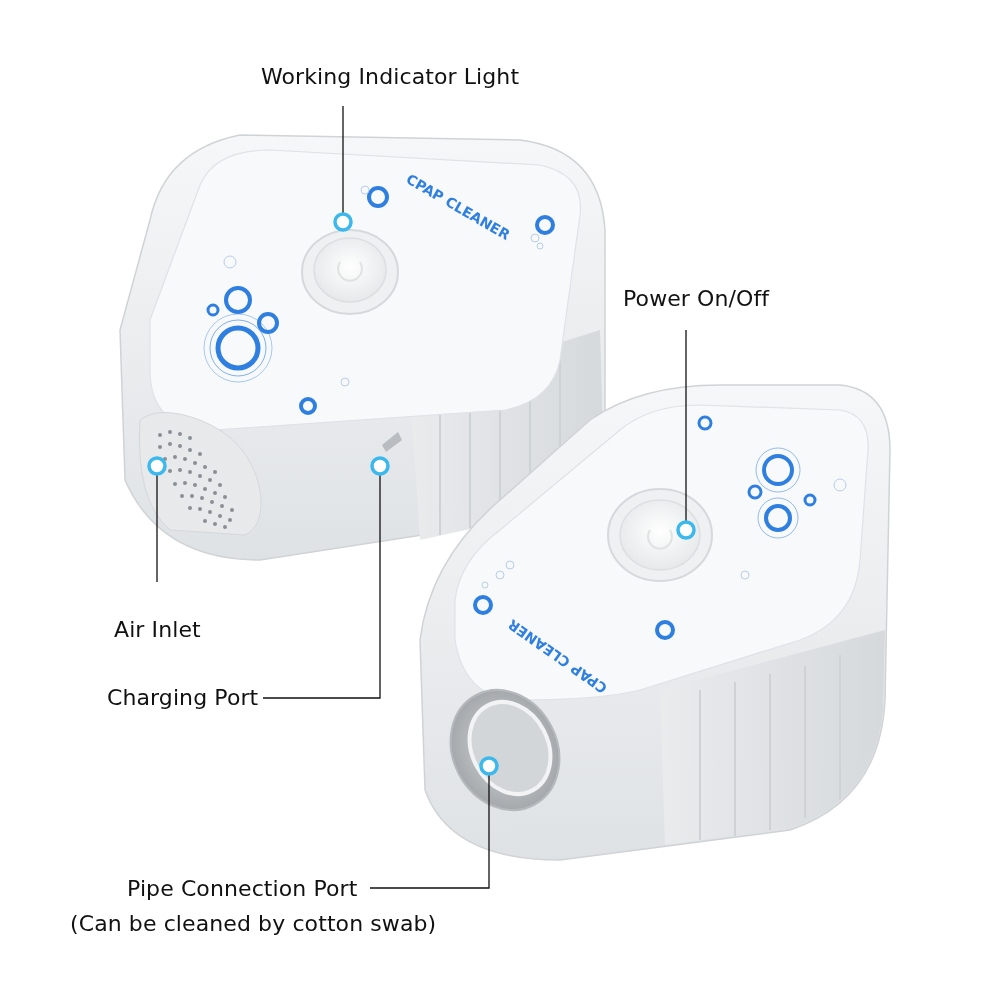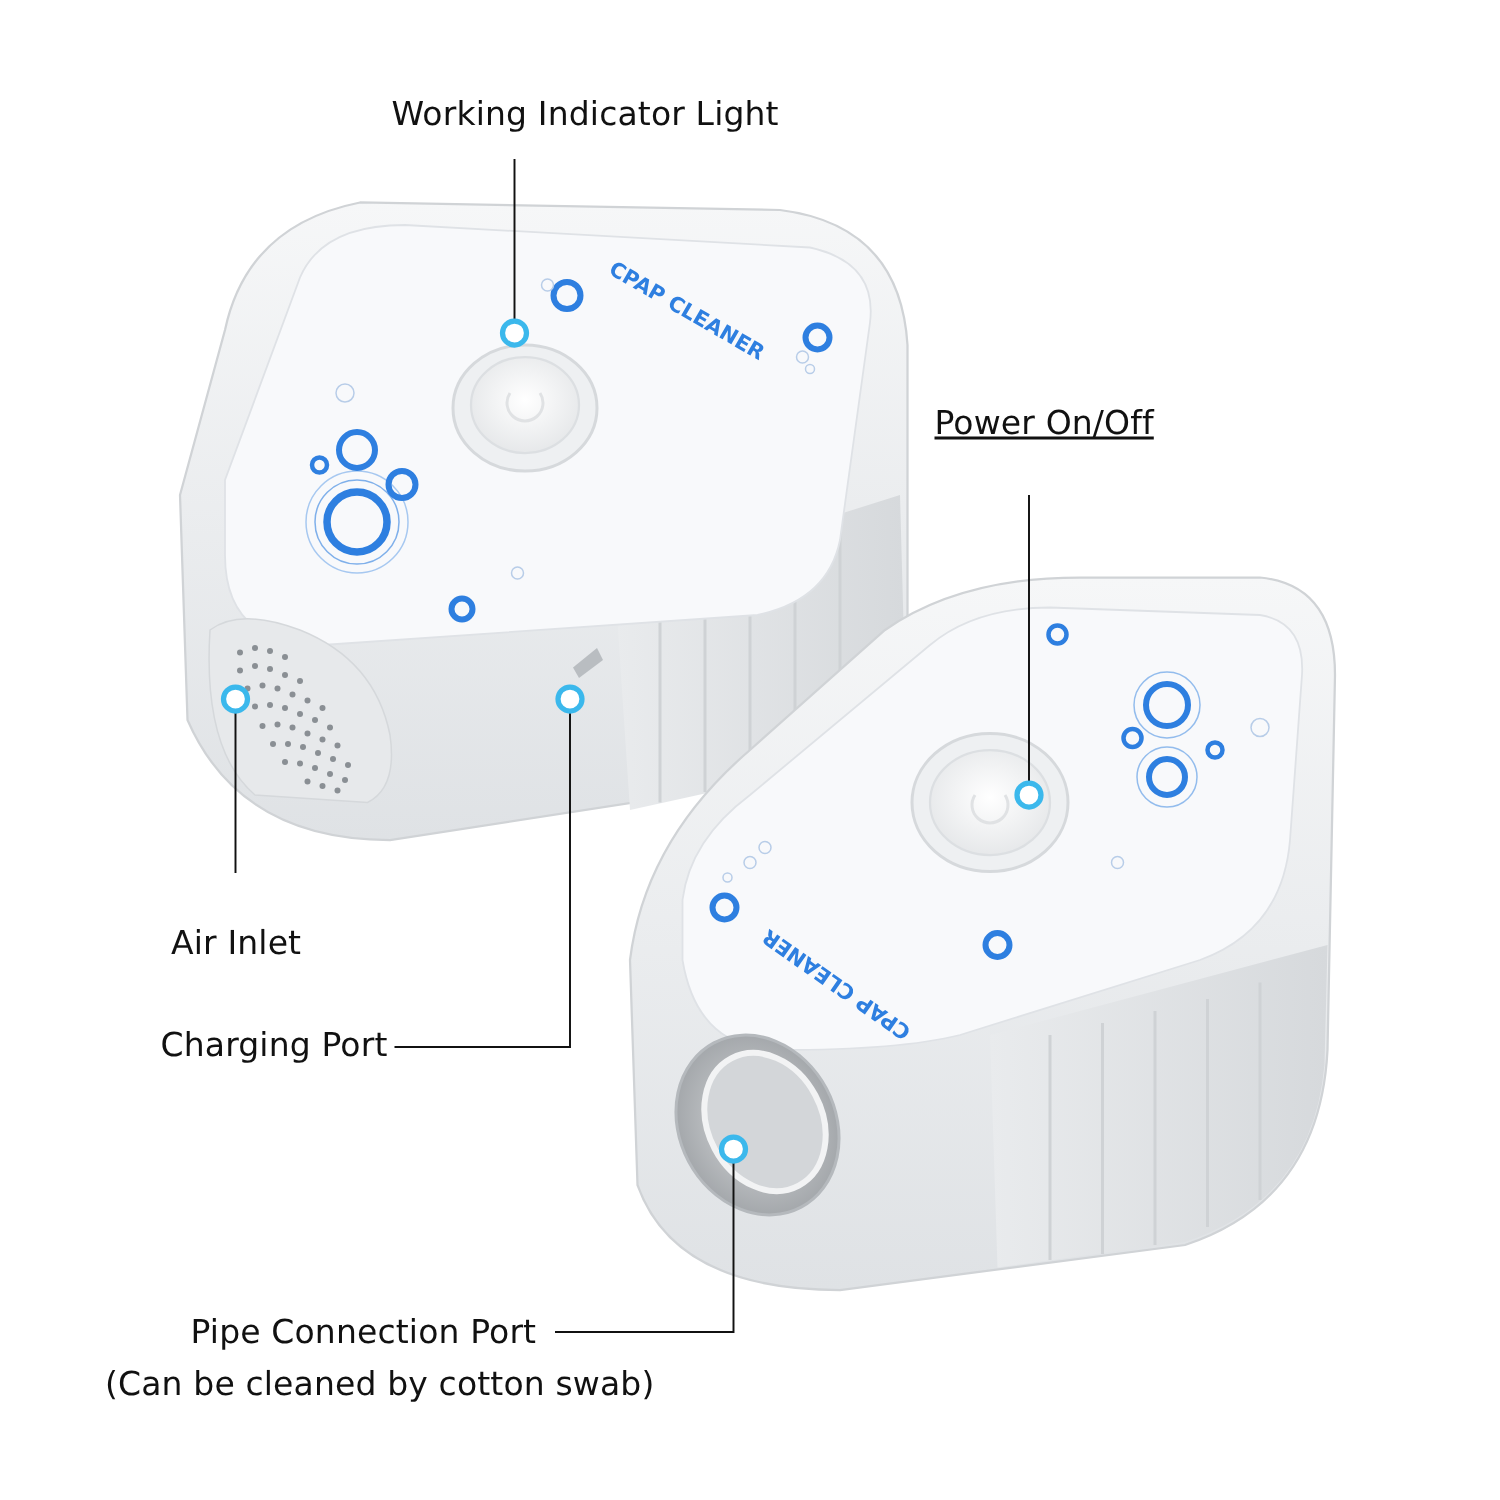--- a/index.html
+++ b/index.html
@@ -173,19 +173,19 @@
     <g fill="#ffffff" stroke="#3bb8ec" stroke-width="3.5">
       <circle cx="343" cy="222" r="8"></circle>
       <circle cx="686" cy="530" r="8"></circle>
       <circle cx="157" cy="466" r="8"></circle>
       <circle cx="380" cy="466" r="8"></circle>
       <circle cx="489" cy="766" r="8"></circle>
     </g>
   </svg>
 
   <div class="label" style="left:217px; top:64px;margin-left:44px;">Working Indicator Light</div>
-  <div class="label" style="left:623px; top:270px;text-decoration:underline;">Power On/Off</div>
+  <div class="label" style="left:623px; top:286px;">Power On/Off</div>
   <div class="label" style="left:114px; top:597px;margin-top:20px;">Air Inlet</div>
   <div class="label" style="left:107px; top:685px;">Charging Port</div>
   <div class="label" style="left:70px; top:911px;">(Can be cleaned by cotton swab)</div>
   <div class="label" style="left:127px; top:876px;">Pipe Connection Port</div>
 
 </div>
 
 </body></html>

